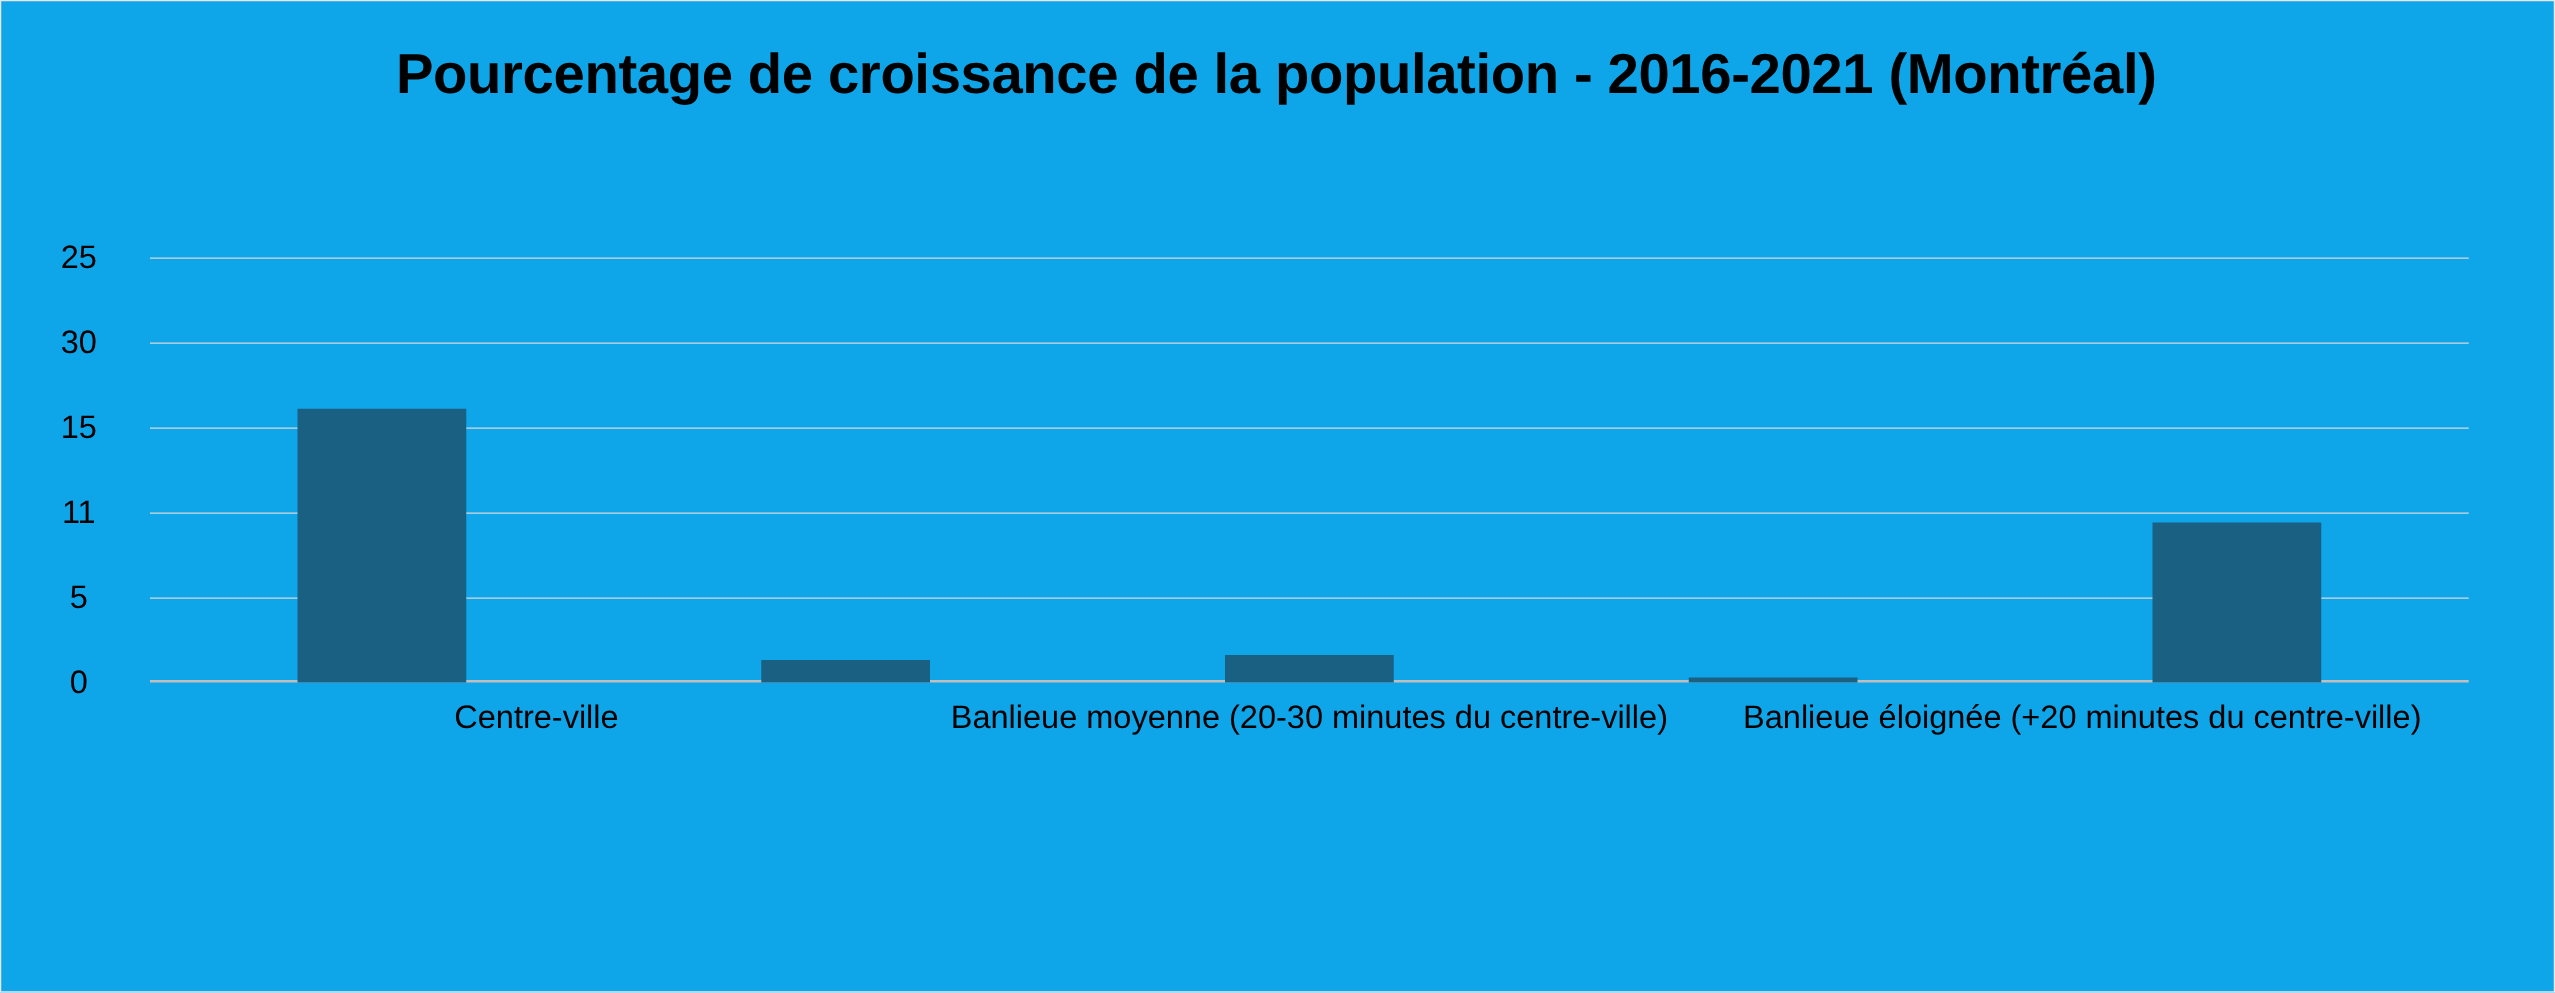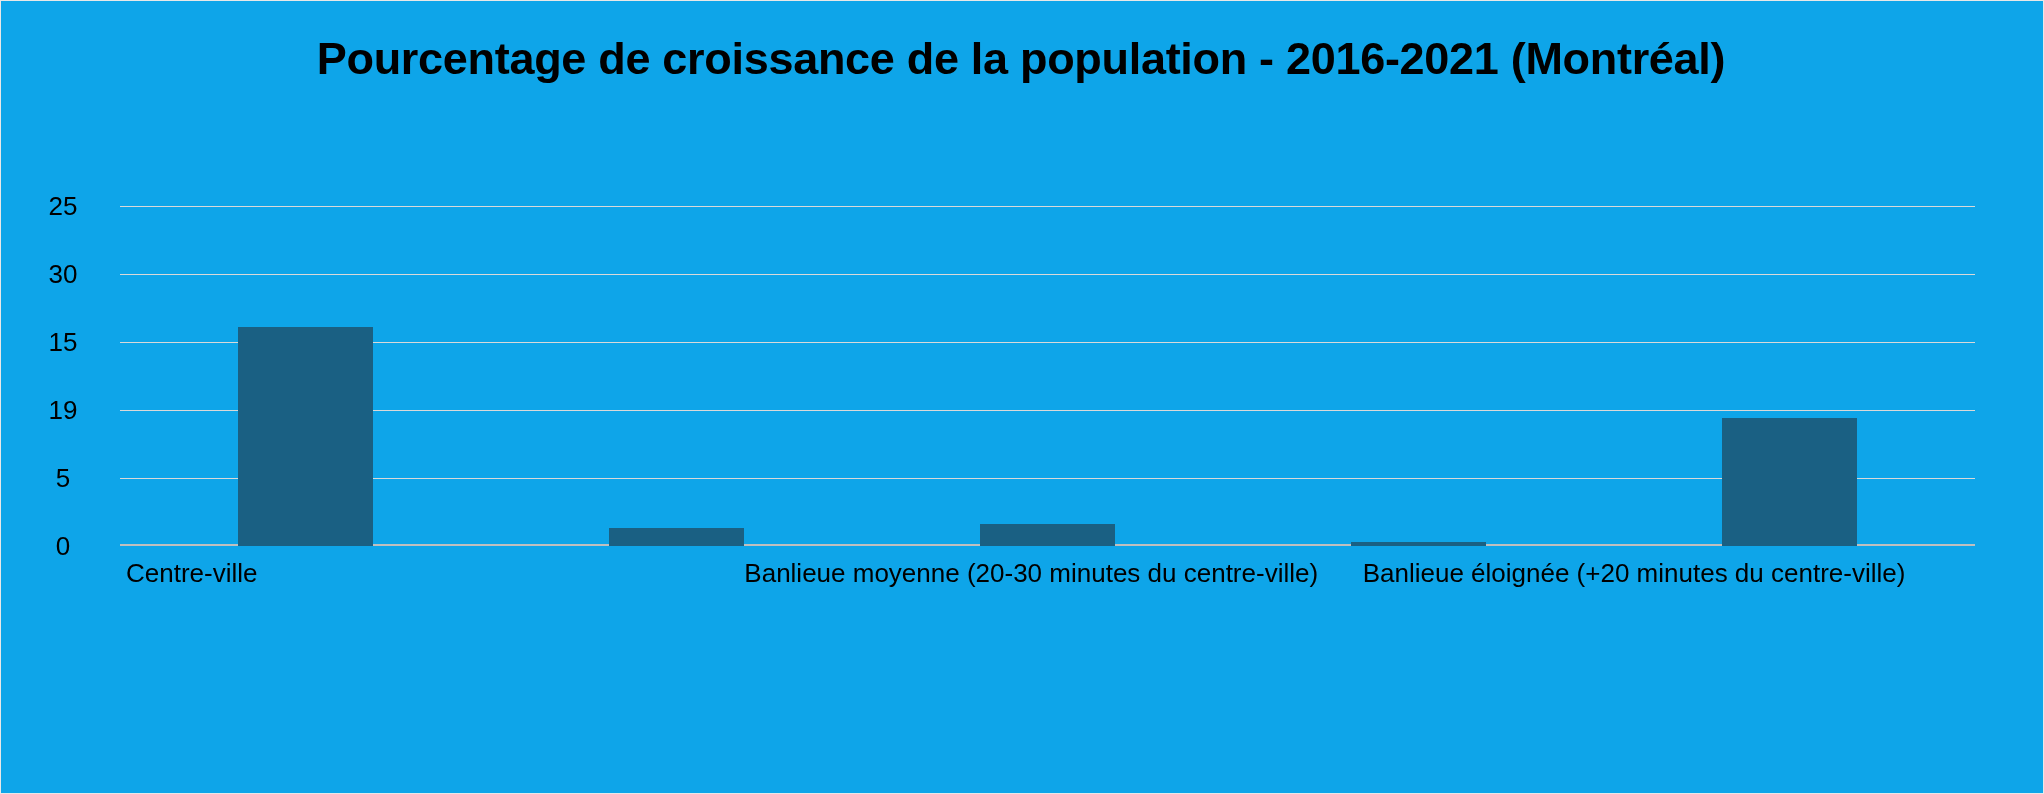--- a/index.html
+++ b/index.html
@@ -93,40 +93,40 @@
   }
   .labels-layer {
     position: absolute;
     left: 119px;
     top: 555px;
     width: 1855px;
     display: flex;
   }
   .cat-label {
     flex: 1 1 0;
-    text-align: left;
+    text-align: center;
     font-size: 26px;
     color: #000000;
     line-height: 1.35;
     padding: 0 6px;
     box-sizing: border-box;
   }
 </style>
 </head>
 <body>
 
 <div class="chart-canvas">
 
   <div class="chart-title">Pourcentage de croissance de la population - 2016-2021 (Montréal)</div>
 
   <div class="ytick-wrap">
     <div class="ytick-label" style="top:0%">25</div>
     <div class="ytick-label" style="top:20%">30</div>
     <div class="ytick-label" style="top:40%">15</div>
-    <div class="ytick-label" style="top:60%">19</div>
+    <div class="ytick-label" style="top:60%">11</div>
     <div class="ytick-label" style="top:80%">5</div>
     <div class="ytick-label" style="top:100%">0</div>
   </div>
 
   <div class="plot-area">
     <div class="gridline" style="top:0px"></div>
     <div class="gridline" style="top:68px"></div>
     <div class="gridline" style="top:136px"></div>
     <div class="gridline" style="top:204px"></div>
     <div class="gridline" style="top:272px"></div>

